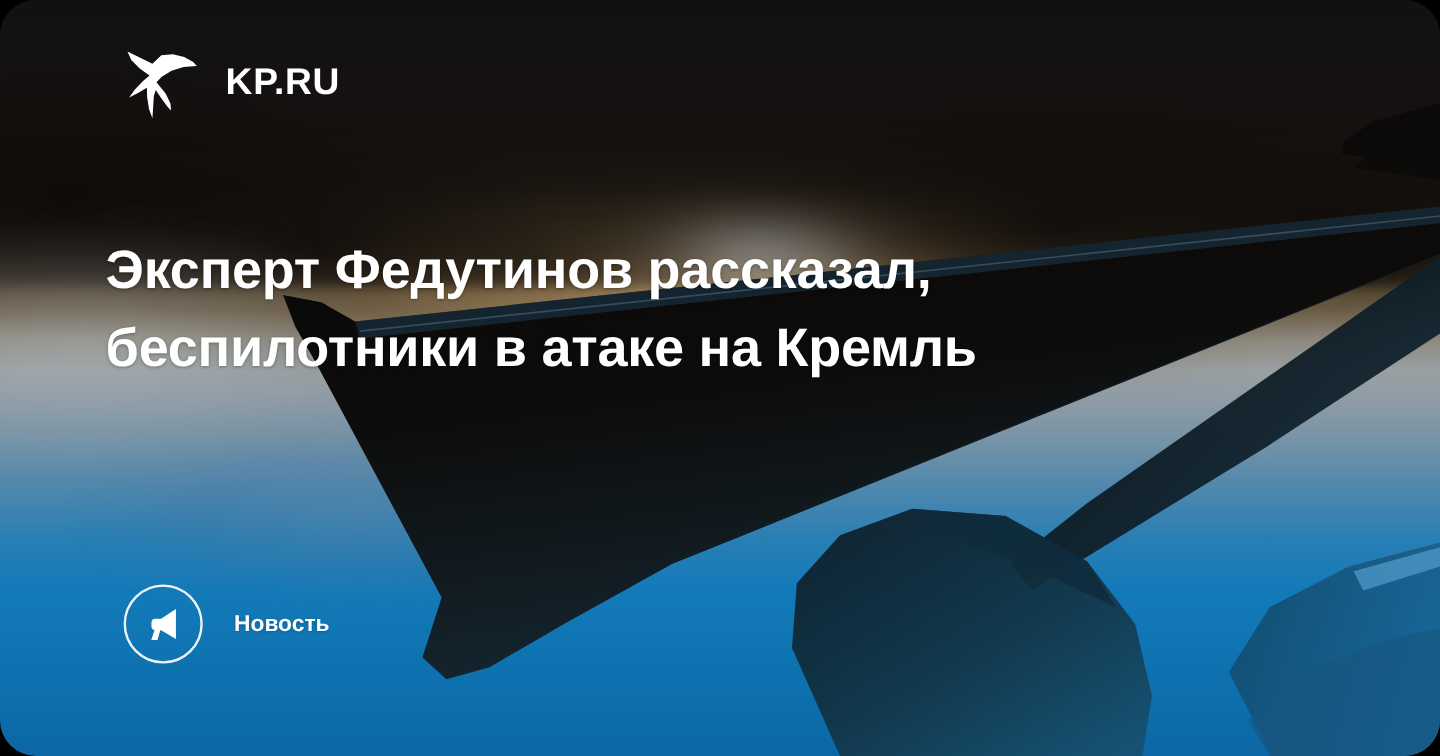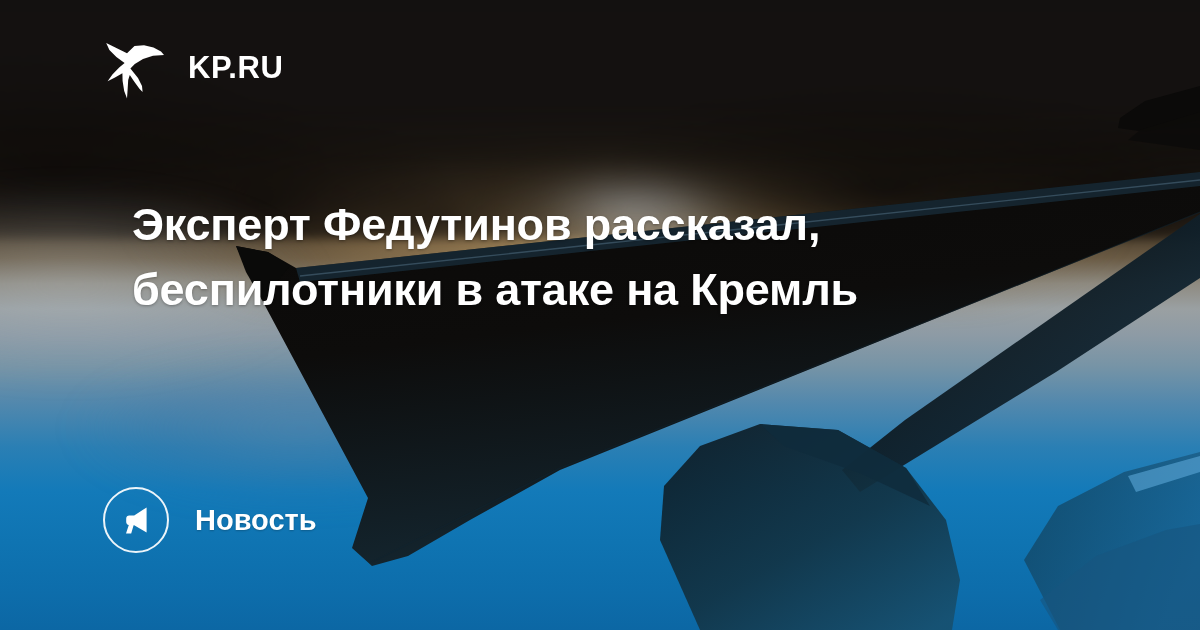--- a/index.html
+++ b/index.html
@@ -13,20 +13,21 @@
   }
 
   
   .card {
     position: relative;
     width: 1200px;
     height: 630px;
     overflow: hidden;
     background: #141210;
     user-select: none;
+    border-radius: 30px;
   }
 
   
   .bg-sky {
     position: absolute;
     inset: 0;
     background:
       linear-gradient(to bottom,
         #131110 0%,
         #17130f 12%,
@@ -169,21 +170,21 @@
     top: 192px;
     width: 1010px;
     z-index: 5;
     color: #ffffff;
     font-size: 45px;
     font-weight: 700;
     line-height: 65px;
     letter-spacing: -0.2px;
     text-shadow: 0 1px 3px rgba(0,0,0,0.30);
   }
-  .headline-line { display: block; white-space: nowrap; margin-left: 44px; }
+  .headline-line { display: block; white-space: nowrap; }
 
   
   .badge {
     position: absolute;
     left: 103px;
     top: 487px;
     display: flex;
     align-items: center;
     gap: 26px;
     z-index: 5;
@@ -195,21 +196,21 @@
     border-radius: 50%;
     display: flex;
     align-items: center;
     justify-content: center;
     flex: none;
     box-sizing: border-box;
   }
   .badge-circle svg { display: block; }
   .badge-label {
     color: #ffffff;
-    font-size: 29px;
+    font-size: 19px;
     font-weight: 700;
     line-height: 1;
     white-space: nowrap;
     text-shadow: 0 1px 2px rgba(0,0,0,0.22);
   }
 </style>
 </head>
 <body>
 
 <div class="card">

